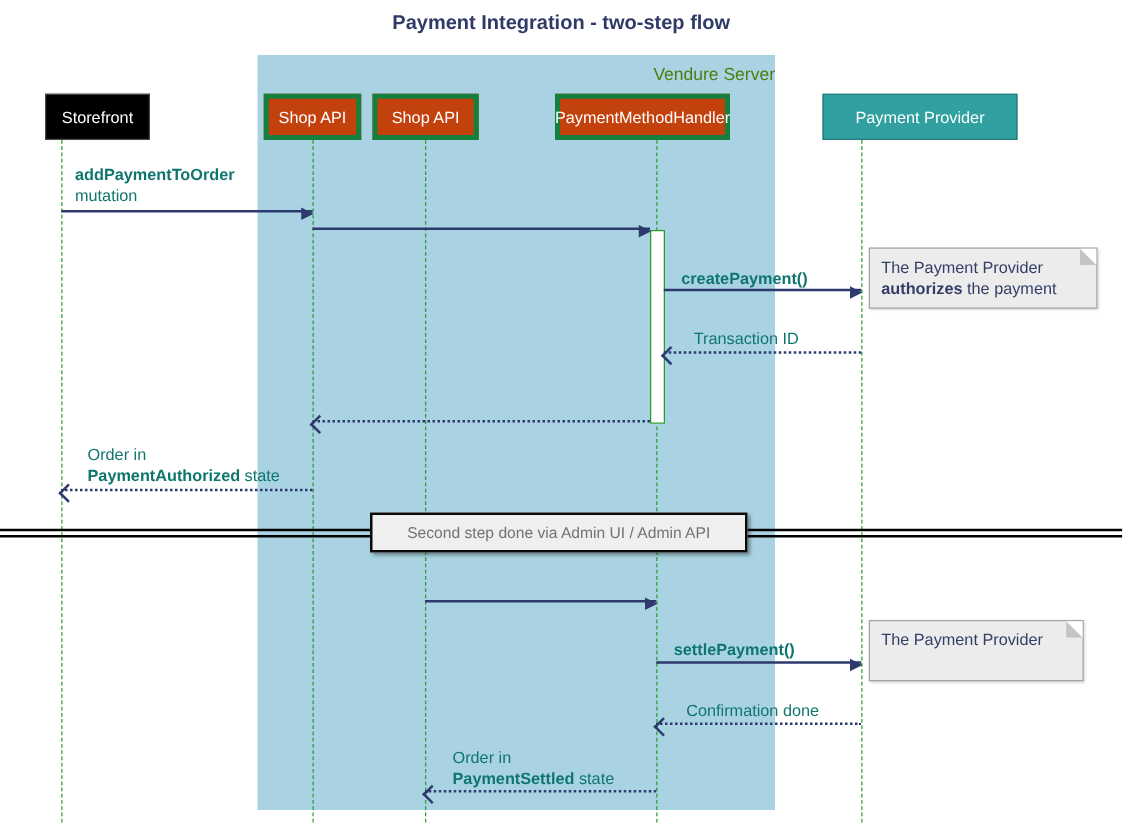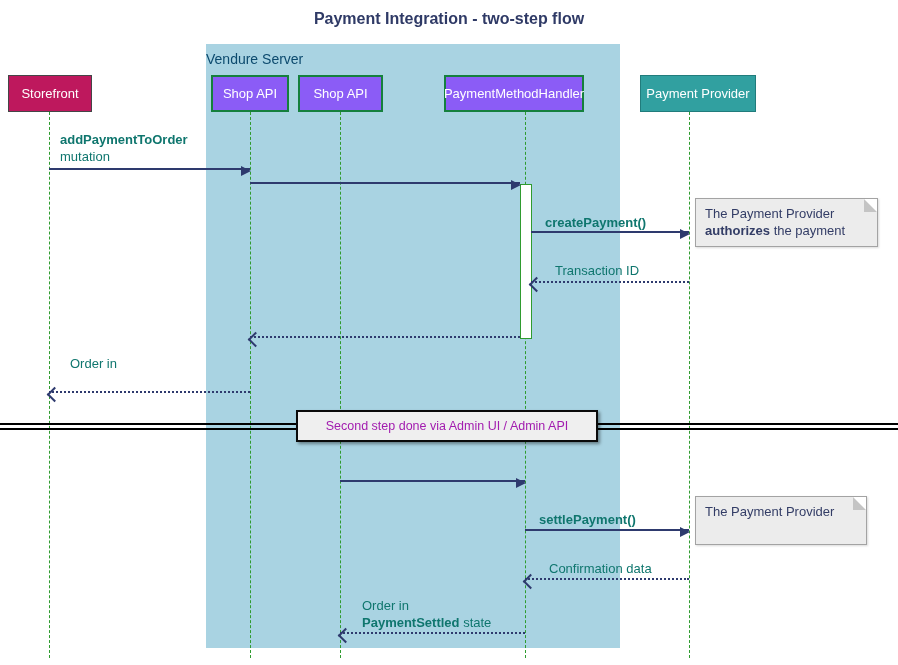--- a/index.html
+++ b/index.html
@@ -7,30 +7,30 @@
     position:relative; width:898px; height:665px; background:#ffffff;
     font-family:Liberation Sans, sans-serif;
     color:#333d66; overflow:hidden;
   }
   .title {
     position:absolute; top:10px; left:0; width:898px; text-align:center;
     font-size:16px; font-weight:bold; color:#2f3a66; z-index:6;
   }
   .frame { position:absolute; left:206px; top:44px; width:414px; height:604px;
     background:#a9d3e2; z-index:1; }
-  .frame-label { position:absolute; left:206px; top:51px; width:414px; text-align:left;
-    font-size:14px; color:#0c4a6e; z-index:2; }
+  .frame-label { position:absolute; left:206px; top:51px; width:414px; text-align:right;
+    font-size:14px; color:#4d7c0f; z-index:2; }
 
   .pbox {
     position:absolute; top:75px; height:37px; z-index:3;
     display:flex; align-items:center; justify-content:center;
     color:#ffffff; font-size:13px; box-sizing:border-box; white-space:nowrap;
   }
-  .navy { background:#8b5cf6; border:2px solid #15803d; }
-  .gray { background:#be185d; border:1px solid #454547; }
+  .navy { background:#c2410c; border:4px solid #15803d; }
+  .gray { background:#000000; border:1px solid #454547;margin-left:28px; }
   .teal { background:#31a0a0; border:1px solid #217c7c; }
 
   .lifeline { position:absolute; top:112px; height:546px; width:0;
     border-left:1px dashed #2f9b2f; z-index:2; }
 
   .activation { position:absolute; left:520px; top:184px; width:10px; height:153px;
     background:#ffffff; border:1px solid #2f9b2f; z-index:3; }
 
   .arrow { position:absolute; height:0; z-index:4; }
   .arrow.solid  { border-top:2px solid #2e3a6e; }
@@ -50,21 +50,21 @@
     color:#333d66; z-index:4; box-shadow:1px 1px 2px rgba(0,0,0,0.15); white-space:nowrap; }
   .note::before { content:""; position:absolute; top:0; right:0;
     border-width:0 13px 13px 0; border-style:solid;
     border-color:#ffffff #ffffff #c4c4c4 #c4c4c4; }
 
   .divider-lines { position:absolute; left:0; top:423px; width:898px; height:3px;
     border-top:2px solid #000000; border-bottom:2px solid #000000; z-index:2; }
   .divider-box { position:absolute; left:296px; top:410px; width:302px; height:32px;
     background:#efefef; border:2px solid #0a0a0a; box-sizing:border-box;
     display:flex; align-items:center; justify-content:center;
-    font-size:12.5px; color:#a21caf; z-index:5;
+    font-size:12.5px; color:#737373; z-index:5;
     box-shadow:2px 2px 3px rgba(0,0,0,0.4); white-space:nowrap; }
 </style>
 </head>
 <body>
 
 <div class="stage">
 
   <div class="title">Payment Integration - two-step flow</div>
 
   <div class="frame"></div>
@@ -75,21 +75,21 @@
   <div class="lifeline" style="left:340px"></div>
   <div class="lifeline" style="left:525px"></div>
   <div class="lifeline" style="left:689px"></div>
 
   <div class="divider-lines"></div>
 
   <div class="pbox gray" style="left:8px;   width:84px">Storefront</div>
   <div class="pbox navy" style="left:211px; width:78px">Shop API</div>
   <div class="pbox navy" style="left:298px; width:85px">Shop API</div>
   <div class="pbox navy" style="left:444px; width:140px">PaymentMethodHandler</div>
-  <div class="pbox teal" style="left:640px; width:116px">Payment Provider</div>
+  <div class="pbox teal" style="left:658px; width:156px">Payment Provider</div>
 
   <div class="activation"></div>
 
   <div class="msg" style="left:60px; top:131px">
     <div><span class="b">addPaymentToOrder</span></div>
     <div><span>mutation</span></div>
   </div>
   <div class="arrow solid" style="left:49px; top:168px; width:201px">
       <span class="head-r"></span>
     </div>
@@ -118,20 +118,21 @@
     </div>
 
   <div class="msg" style="left:270px; top:298px">
   </div>
   <div class="arrow dotted" style="left:250px; top:336px; width:270px">
       <span class="ohead-l"></span>
     </div>
 
   <div class="msg" style="left:70px; top:355px">
     <div><span>Order in</span></div>
+    <div><span class="b">PaymentAuthorized</span><span> state</span></div>
   </div>
   <div class="arrow dotted" style="left:49px; top:391px; width:201px">
       <span class="ohead-l"></span>
     </div>
 
   <div class="divider-box">
     <span>Second step done via Admin UI / Admin API</span>
   </div>
 
   <div class="arrow solid" style="left:340px; top:480px; width:185px">
@@ -143,21 +144,21 @@
   </div>
   <div class="arrow solid" style="left:525px; top:529px; width:164px">
       <span class="head-r"></span>
     </div>
 
   <div class="note" style="left:695px; top:496px; width:172px; height:49px">
     <div><span>The Payment Provider</span></div>
   </div>
 
   <div class="msg" style="left:549px; top:560px">
-    <span>Confirmation data</span>
+    <span>Confirmation done</span>
   </div>
   <div class="arrow dotted" style="left:525px; top:578px; width:164px">
       <span class="ohead-l"></span>
     </div>
 
   <div class="msg" style="left:362px; top:597px">
     <div><span>Order in</span></div>
     <div><span class="b">PaymentSettled</span><span> state</span></div>
   </div>
   <div class="arrow dotted" style="left:340px; top:632px; width:185px">

